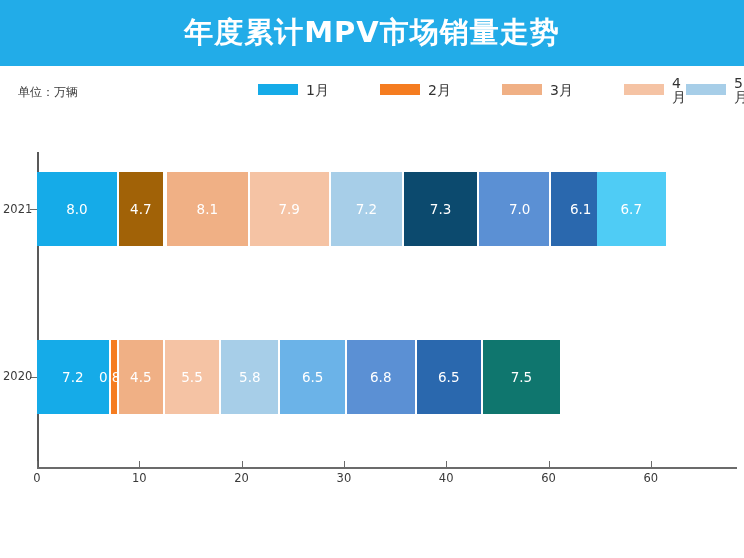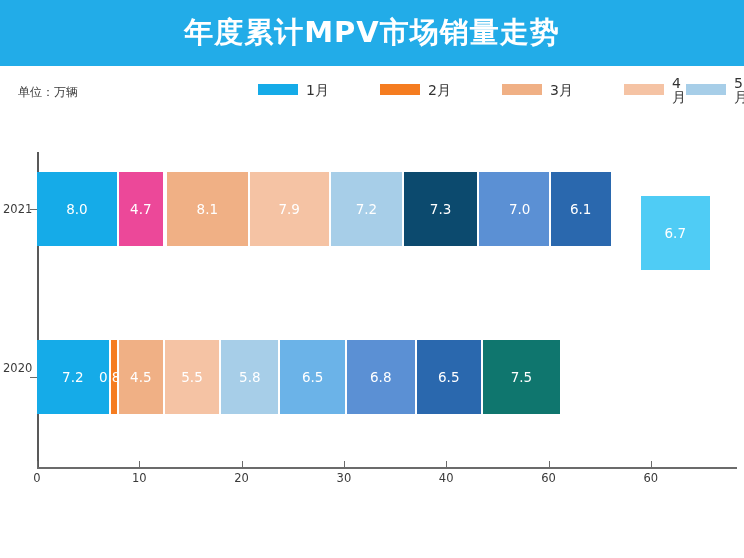--- a/index.html
+++ b/index.html
@@ -214,49 +214,49 @@
         <div class="xtick-label" style="left: 343.9px;">30</div>
         <div class="xtick" style="left: 446.2px;"></div>
         <div class="xtick-label" style="left: 446.2px;">40</div>
         <div class="xtick" style="left: 548.5px;"></div>
         <div class="xtick-label" style="left: 548.5px;">60</div>
         <div class="xtick" style="left: 650.8px;"></div>
         <div class="xtick-label" style="left: 650.8px;">60</div>
         <div class="ytick" style="top: 209px;"></div>
         <div class="ycat-label" style="top: 209px;">2021</div>
         <div class="ytick" style="top: 377px;"></div>
-        <div class="ycat-label" style="top: 368px;">2020</div>
+        <div class="ycat-label" style="top: 376px;">2020</div>
       </div>
     <div id="bars-layer">
         <div class="bar-row" style="top: 172px; left: 0px; width: 744px;">
           <div class="bar-seg" style="left: 37px; width: 81.84px; background: rgb(21, 171, 232);">
             <span class="seg-value">8.0</span>
           </div>
-          <div class="bar-seg" style="left: 118.84px; width: 46px; background: #ec4899;">
+          <div class="bar-seg" style="left: 118.84px; width: 46px; background: #a16207;">
             <span class="seg-value">4.7</span>
           </div>
           <div class="bar-seg" style="left: 166.921px; width: 82.863px; background: rgb(240, 176, 133);">
             <span class="seg-value">8.1</span>
           </div>
           <div class="bar-seg" style="left: 249.784px; width: 80.817px; background: rgb(245, 195, 164);">
             <span class="seg-value">7.9</span>
           </div>
           <div class="bar-seg" style="left: 330.601px; width: 73.656px; background: rgb(167, 206, 232);">
             <span class="seg-value">7.2</span>
           </div>
           <div class="bar-seg" style="left: 404.257px; width: 74.679px; background: #0c4a6e;">
             <span class="seg-value">7.3</span>
           </div>
           <div class="bar-seg" style="left: 478.936px; width: 71.61px; background: rgb(91, 144, 212); padding-left: 12px;">
             <span class="seg-value">7.0</span>
           </div>
           <div class="bar-seg" style="left: 550.546px; width: 62.403px; background: rgb(42, 104, 174);">
             <span class="seg-value">6.1</span>
           </div>
-          <div class="bar-seg" style="left: 641px; width: 68.541px; background: rgb(79, 204, 245); margin-top: 24px;">
+          <div class="bar-seg" style="left: 597px; width: 68.541px; background: rgb(79, 204, 245);">
             <span class="seg-value">6.7</span>
           </div>
         </div>
         <div class="bar-row" style="top: 340px; left: 0px; width: 744px;">
           <div class="bar-seg" style="left: 37px; width: 73.656px; background: rgb(21, 171, 232);">
             <span class="seg-value">7.2</span>
           </div>
           <div class="bar-seg" style="left: 110.656px; width: 8.184px; background: rgb(245, 124, 32);">
             <span class="seg-value offset-left">0.8</span>
           </div>

